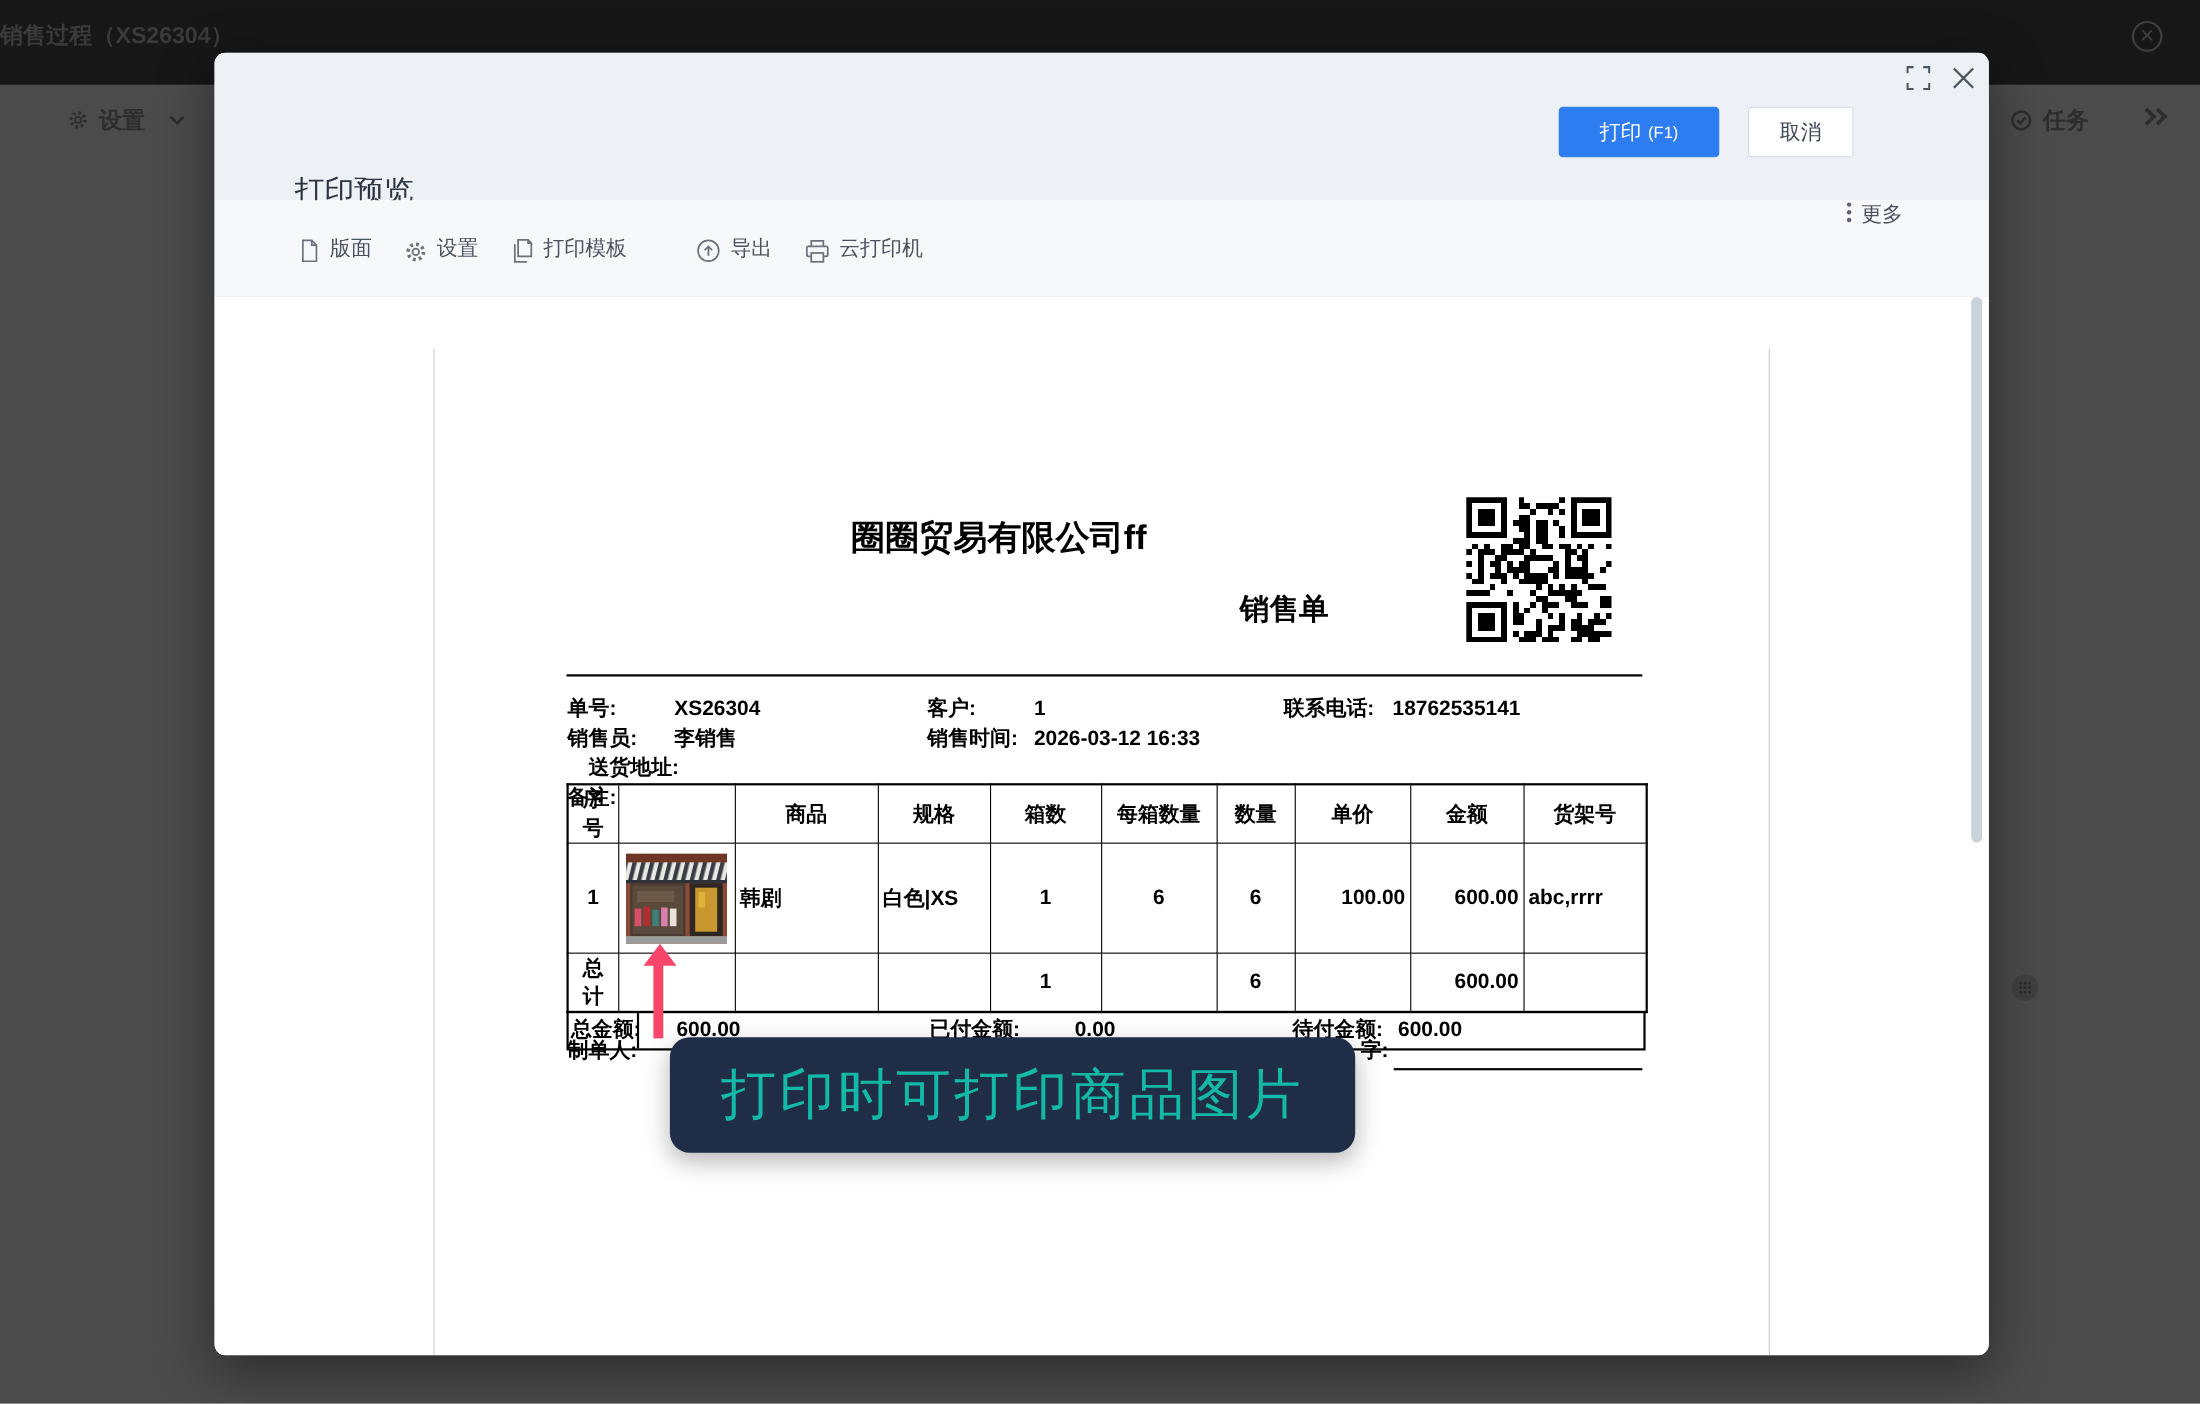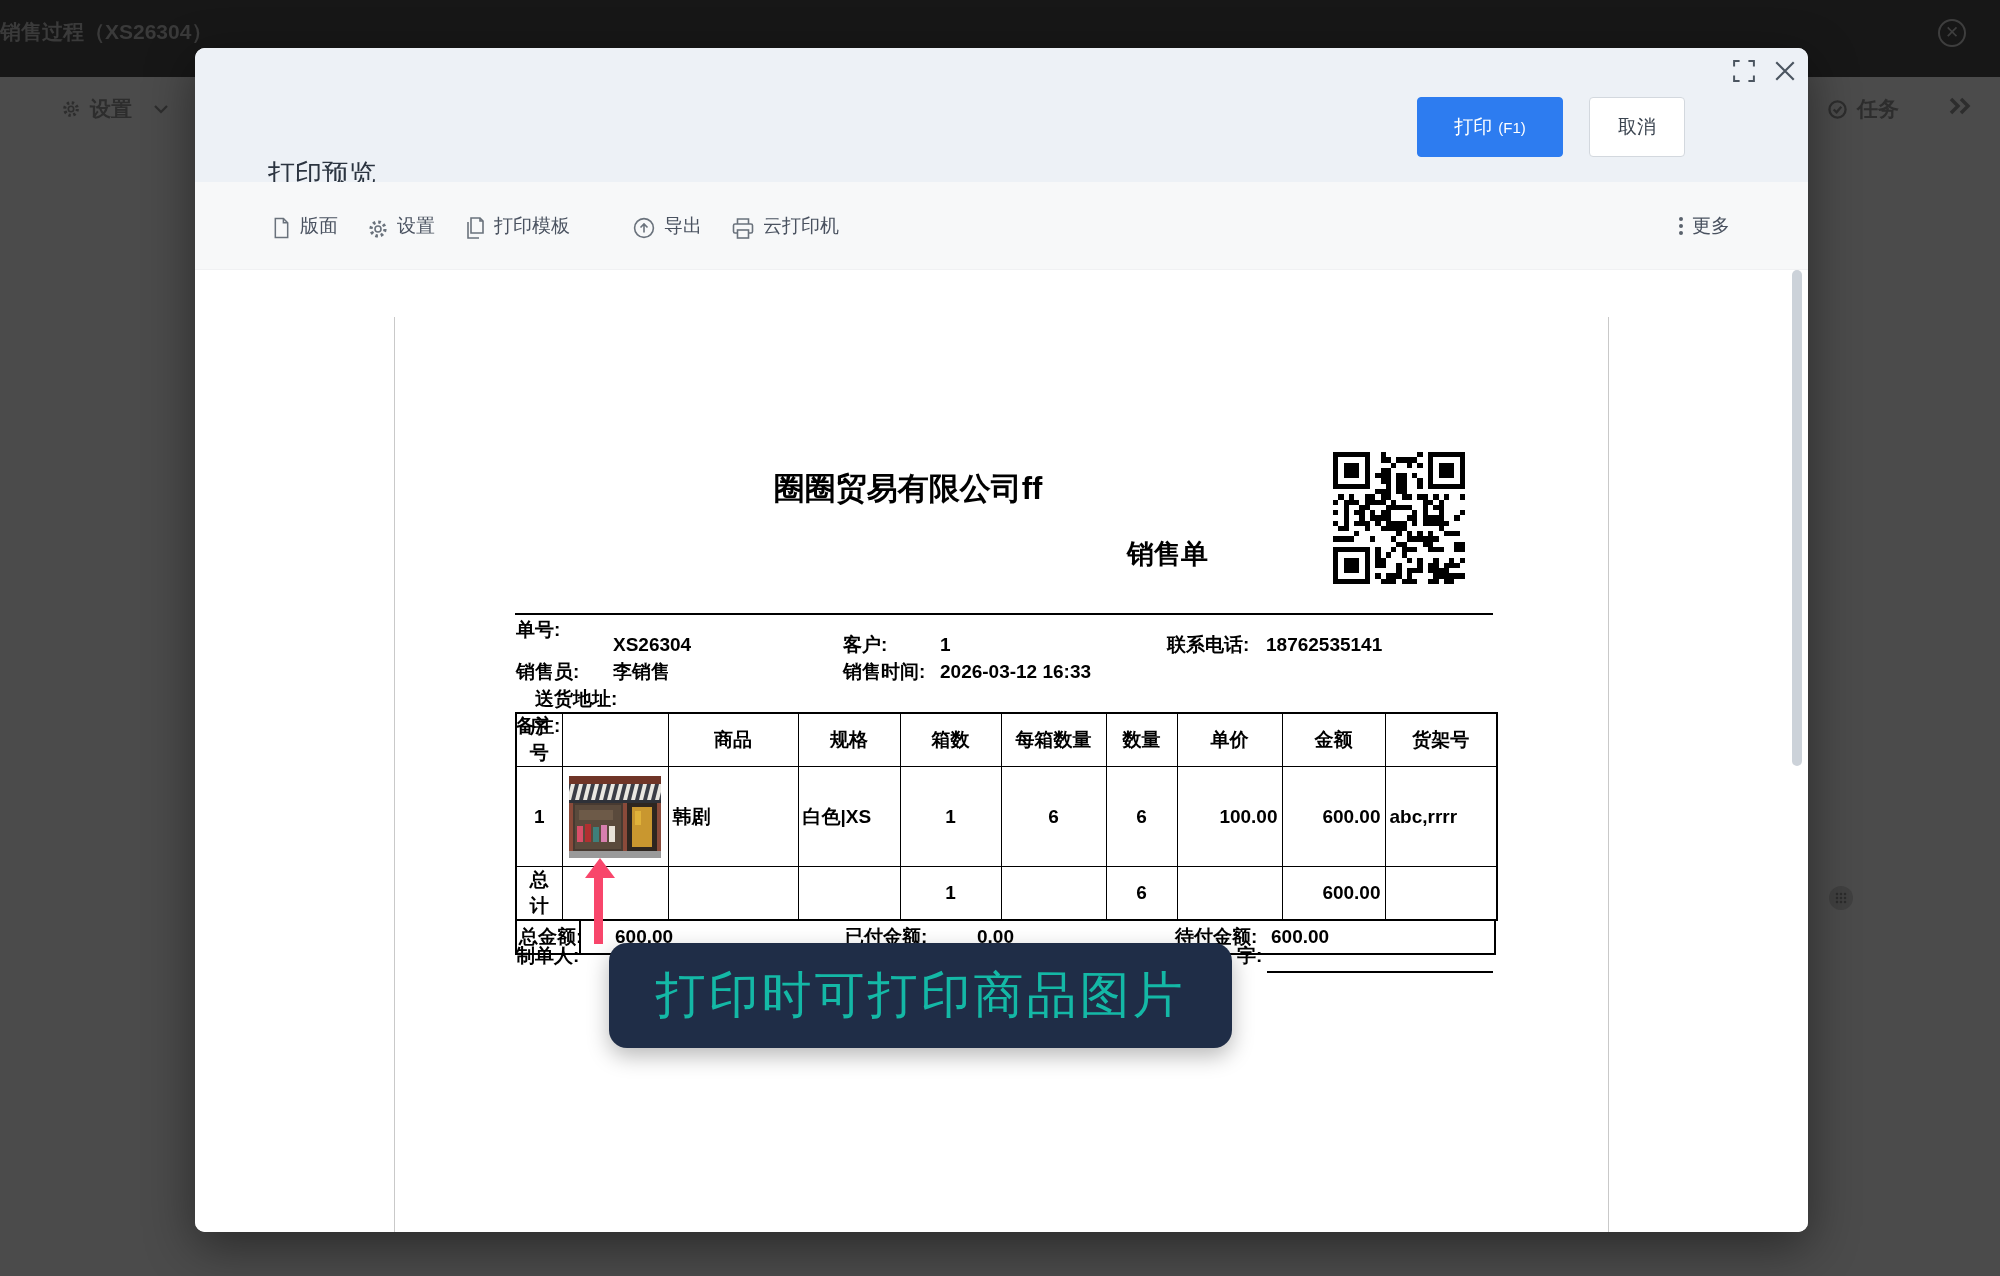--- a/index.html
+++ b/index.html
@@ -18,31 +18,31 @@
   .float-dot{position:absolute;left:1829px;top:886px;width:24px;height:24px;border-radius:50%;background:#404040;
     display:flex;align-items:center;justify-content:center}
 
   
   .dialog{position:absolute;left:195px;top:48px;width:1613px;height:1184px;background:#fff;border-radius:10px;
     box-shadow:0 14px 50px rgba(0,0,0,.45);overflow:hidden}
   .dlg-header{position:absolute;left:0;top:0;right:0;height:134px;background:#edf1f6}
   .dlg-title{position:absolute;left:73px;top:108px;font-size:27px;color:#2b3440}
   .win-expand{position:absolute;left:1538px;top:12px;width:22px;height:22px;cursor:pointer}
   .win-close{position:absolute;left:1580px;top:13px;width:20px;height:20px;cursor:pointer}
-  .btn{position:absolute;top:49px;height:60px;border-radius:4px;font-size:19px;cursor:pointer;
+  .btn{position:absolute;top:49px;height:46px;border-radius:4px;font-size:19px;cursor:pointer;
     font-family:"Liberation Sans","DejaVu Sans",sans-serif;display:flex;align-items:center;justify-content:center}
   .btn-print{left:1222px;width:146px;background:#2d7cf0;border:1px solid #2d7cf0;color:#fff;gap:6px}
   .btn-print .shortcut{font-size:15px}
   .btn-cancel{left:1394px;width:96px;background:#fff;border:1px solid #d3d8de;color:#3b4450}
 
   .dlg-toolbar{position:absolute;left:0;top:134px;right:0;height:88px;background:#f7f8f9;display:flex;align-items:center;
     padding-left:77px;border-bottom:1px solid #f0f1f3}
   .tb-item{display:flex;align-items:flex-end;gap:9px;margin-right:30px;color:#4a5260;font-size:19px;cursor:pointer;white-space:nowrap}
   .tb-export{margin-left:33px}
-  .tb-more{position:absolute;right:78px;top:0;height:88px;display:flex;align-items:center;gap:7px;color:#4a5260;font-size:19px;cursor:pointer}
+  .tb-more{position:absolute;right:78px;top:0;height:88px;display:flex;gap:7px;color:#4a5260;font-size:19px;cursor:pointer}
   .vdots{display:flex;flex-direction:column;gap:3px;padding:2px}
   .vdots i{width:4px;height:4px;border-radius:50%;background:#5a626d}
 
   .dlg-content{position:absolute;left:0;top:222px;right:0;bottom:0;background:#fff}
   .page-edge{position:absolute;top:47px;bottom:0;width:1px;background:#c9c9c9}
   .edge-l{left:199px}.edge-r{left:1413px}
   .scroll-thumb{position:absolute;left:1597px;top:222px;width:10px;height:496px;background:#ccd2d9;border-radius:5px;cursor:pointer}
 
   
   .doc{position:absolute;inset:0;color:#000;font-weight:bold}
@@ -209,21 +209,21 @@
 
       <svg class="qr" viewBox="0 0 25 25" shape-rendering="crispEdges" fill="#000">
         <path d="M0 0h7v7H0zM18 0h7v7h-7zM0 18h7v7H0z"></path>
         <path fill="#fff" d="M1 1h5v5H1zM19 1h5v5h-5zM1 19h5v5H1z"></path>
         <path d="M2 2h3v3H2zM20 2h3v3h-3zM2 20h3v3H2z"></path>
         <path class="qr-modules" d="M9 0h1v1h-1zM16 0h1v1h-1zM9 1h1v1h-1zM10 1h1v1h-1zM12 1h1v1h-1zM13 1h1v1h-1zM14 1h1v1h-1zM15 1h1v1h-1zM11 2h1v1h-1zM14 2h1v1h-1zM16 2h1v1h-1zM9 3h1v1h-1zM10 3h1v1h-1zM8 4h1v1h-1zM9 4h1v1h-1zM10 4h1v1h-1zM12 4h1v1h-1zM13 4h1v1h-1zM15 4h1v1h-1zM9 5h1v1h-1zM10 5h1v1h-1zM12 5h1v1h-1zM13 5h1v1h-1zM16 5h1v1h-1zM10 6h1v1h-1zM12 6h1v1h-1zM13 6h1v1h-1zM16 6h1v1h-1zM8 7h1v1h-1zM9 7h1v1h-1zM10 7h1v1h-1zM12 7h1v1h-1zM13 7h1v1h-1zM1 8h1v1h-1zM3 8h1v1h-1zM6 8h1v1h-1zM7 8h1v1h-1zM9 8h1v1h-1zM10 8h1v1h-1zM13 8h1v1h-1zM14 8h1v1h-1zM16 8h1v1h-1zM17 8h1v1h-1zM19 8h1v1h-1zM21 8h1v1h-1zM24 8h1v1h-1zM0 9h1v1h-1zM2 9h1v1h-1zM3 9h1v1h-1zM4 9h1v1h-1zM6 9h1v1h-1zM7 9h1v1h-1zM8 9h1v1h-1zM9 9h1v1h-1zM11 9h1v1h-1zM17 9h1v1h-1zM18 9h1v1h-1zM20 9h1v1h-1zM2 10h1v1h-1zM5 10h1v1h-1zM6 10h1v1h-1zM10 10h1v1h-1zM11 10h1v1h-1zM12 10h1v1h-1zM13 10h1v1h-1zM14 10h1v1h-1zM17 10h1v1h-1zM19 10h1v1h-1zM20 10h1v1h-1zM0 11h1v1h-1zM2 11h1v1h-1zM4 11h1v1h-1zM5 11h1v1h-1zM7 11h1v1h-1zM9 11h1v1h-1zM10 11h1v1h-1zM15 11h1v1h-1zM17 11h1v1h-1zM20 11h1v1h-1zM24 11h1v1h-1zM2 12h1v1h-1zM5 12h1v1h-1zM7 12h1v1h-1zM8 12h1v1h-1zM9 12h1v1h-1zM10 12h1v1h-1zM14 12h1v1h-1zM15 12h1v1h-1zM17 12h1v1h-1zM18 12h1v1h-1zM19 12h1v1h-1zM20 12h1v1h-1zM23 12h1v1h-1zM0 13h1v1h-1zM2 13h1v1h-1zM4 13h1v1h-1zM5 13h1v1h-1zM6 13h1v1h-1zM8 13h1v1h-1zM10 13h1v1h-1zM11 13h1v1h-1zM12 13h1v1h-1zM13 13h1v1h-1zM15 13h1v1h-1zM17 13h1v1h-1zM18 13h1v1h-1zM19 13h1v1h-1zM20 13h1v1h-1zM21 13h1v1h-1zM1 14h1v1h-1zM2 14h1v1h-1zM6 14h1v1h-1zM9 14h1v1h-1zM10 14h1v1h-1zM11 14h1v1h-1zM12 14h1v1h-1zM13 14h1v1h-1zM20 14h1v1h-1zM4 15h1v1h-1zM12 15h1v1h-1zM14 15h1v1h-1zM16 15h1v1h-1zM18 15h1v1h-1zM21 15h1v1h-1zM22 15h1v1h-1zM23 15h1v1h-1zM0 16h1v1h-1zM1 16h1v1h-1zM2 16h1v1h-1zM3 16h1v1h-1zM7 16h1v1h-1zM11 16h1v1h-1zM14 16h1v1h-1zM15 16h1v1h-1zM16 16h1v1h-1zM17 16h1v1h-1zM18 16h1v1h-1zM19 16h1v1h-1zM12 17h1v1h-1zM13 17h1v1h-1zM17 17h1v1h-1zM18 17h1v1h-1zM23 17h1v1h-1zM24 17h1v1h-1zM8 18h1v1h-1zM11 18h1v1h-1zM13 18h1v1h-1zM14 18h1v1h-1zM15 18h1v1h-1zM18 18h1v1h-1zM19 18h1v1h-1zM20 18h1v1h-1zM23 18h1v1h-1zM24 18h1v1h-1zM8 19h1v1h-1zM10 19h1v1h-1zM13 19h1v1h-1zM8 20h1v1h-1zM9 20h1v1h-1zM14 20h1v1h-1zM16 20h1v1h-1zM19 20h1v1h-1zM22 20h1v1h-1zM24 20h1v1h-1zM8 21h1v1h-1zM9 21h1v1h-1zM12 21h1v1h-1zM16 21h1v1h-1zM18 21h1v1h-1zM19 21h1v1h-1zM21 21h1v1h-1zM22 21h1v1h-1zM23 21h1v1h-1zM12 22h1v1h-1zM14 22h1v1h-1zM15 22h1v1h-1zM16 22h1v1h-1zM18 22h1v1h-1zM19 22h1v1h-1zM20 22h1v1h-1zM21 22h1v1h-1zM8 23h1v1h-1zM10 23h1v1h-1zM11 23h1v1h-1zM12 23h1v1h-1zM14 23h1v1h-1zM19 23h1v1h-1zM20 23h1v1h-1zM21 23h1v1h-1zM22 23h1v1h-1zM23 23h1v1h-1zM24 23h1v1h-1zM9 24h1v1h-1zM10 24h1v1h-1zM11 24h1v1h-1zM13 24h1v1h-1zM14 24h1v1h-1zM15 24h1v1h-1zM18 24h1v1h-1zM19 24h1v1h-1zM21 24h1v1h-1zM22 24h1v1h-1z"></path>
       </svg>
 
       <div class="doc-rule"></div>
 
-      <span class="inf" style="left:321px;top:349px">单号:</span>
+      <span class="inf" style="left:321px;top:364px">单号:</span>
       <span class="inf" style="left:418px;top:364px">XS26304</span>
       <span class="inf" style="left:648px;top:364px">客户:</span>
       <span class="inf" style="left:745px;top:364px">1</span>
       <span class="inf" style="left:972px;top:364px">联系电话:</span>
       <span class="inf" style="left:1071px;top:364px">18762535141</span>
       <span class="inf" style="left:321px;top:391px">销售员:</span>
       <span class="inf" style="left:418px;top:391px">李销售</span>
       <span class="inf" style="left:648px;top:391px">销售时间:</span>
       <span class="inf" style="left:745px;top:391px">2026-03-12 16:33</span>
       <span class="inf" style="left:340px;top:418px">送货地址:</span>

